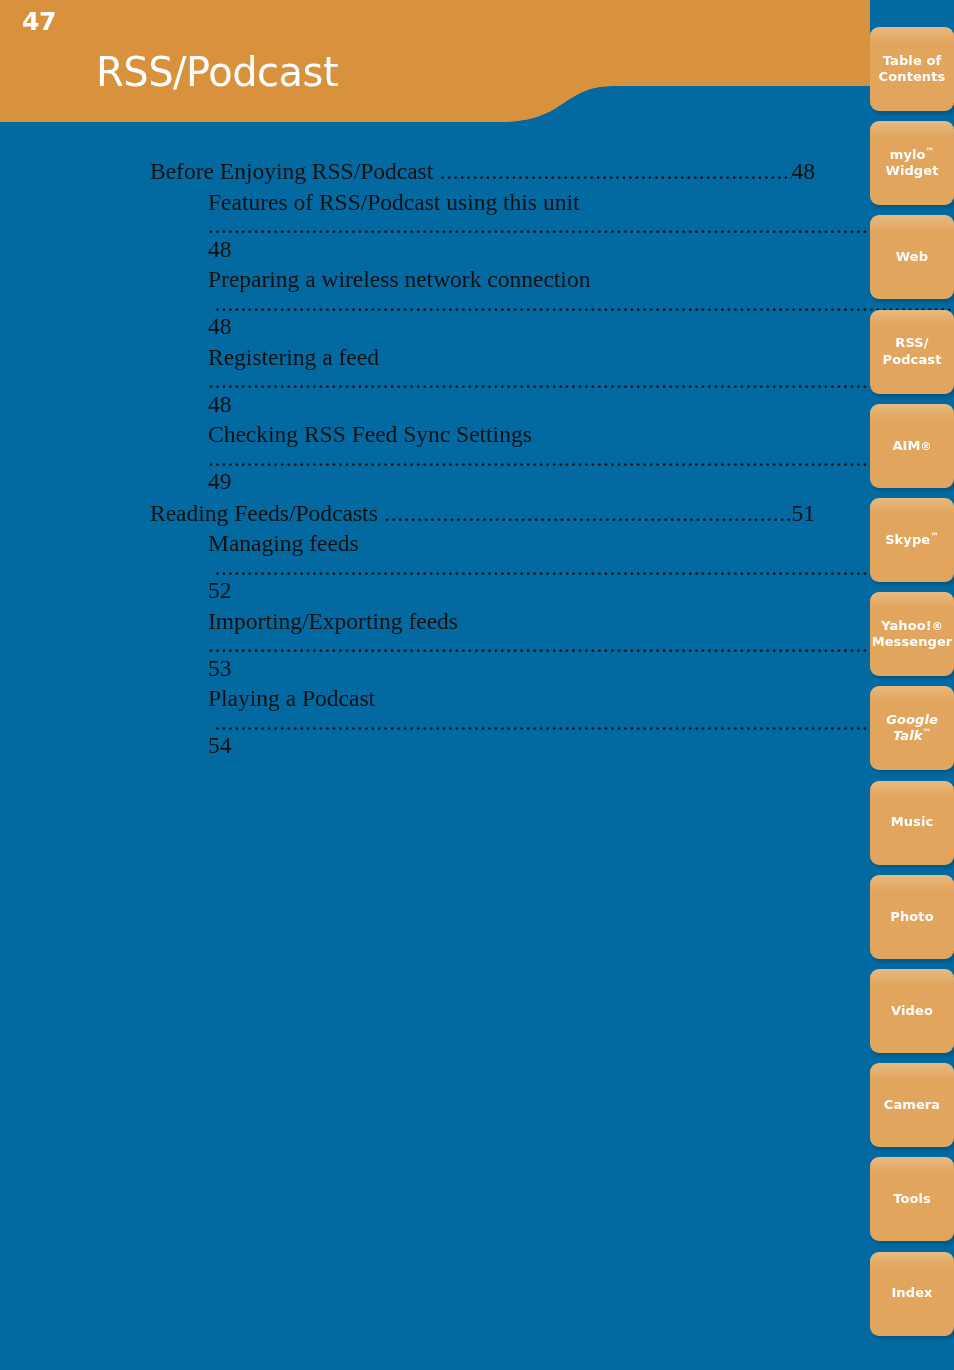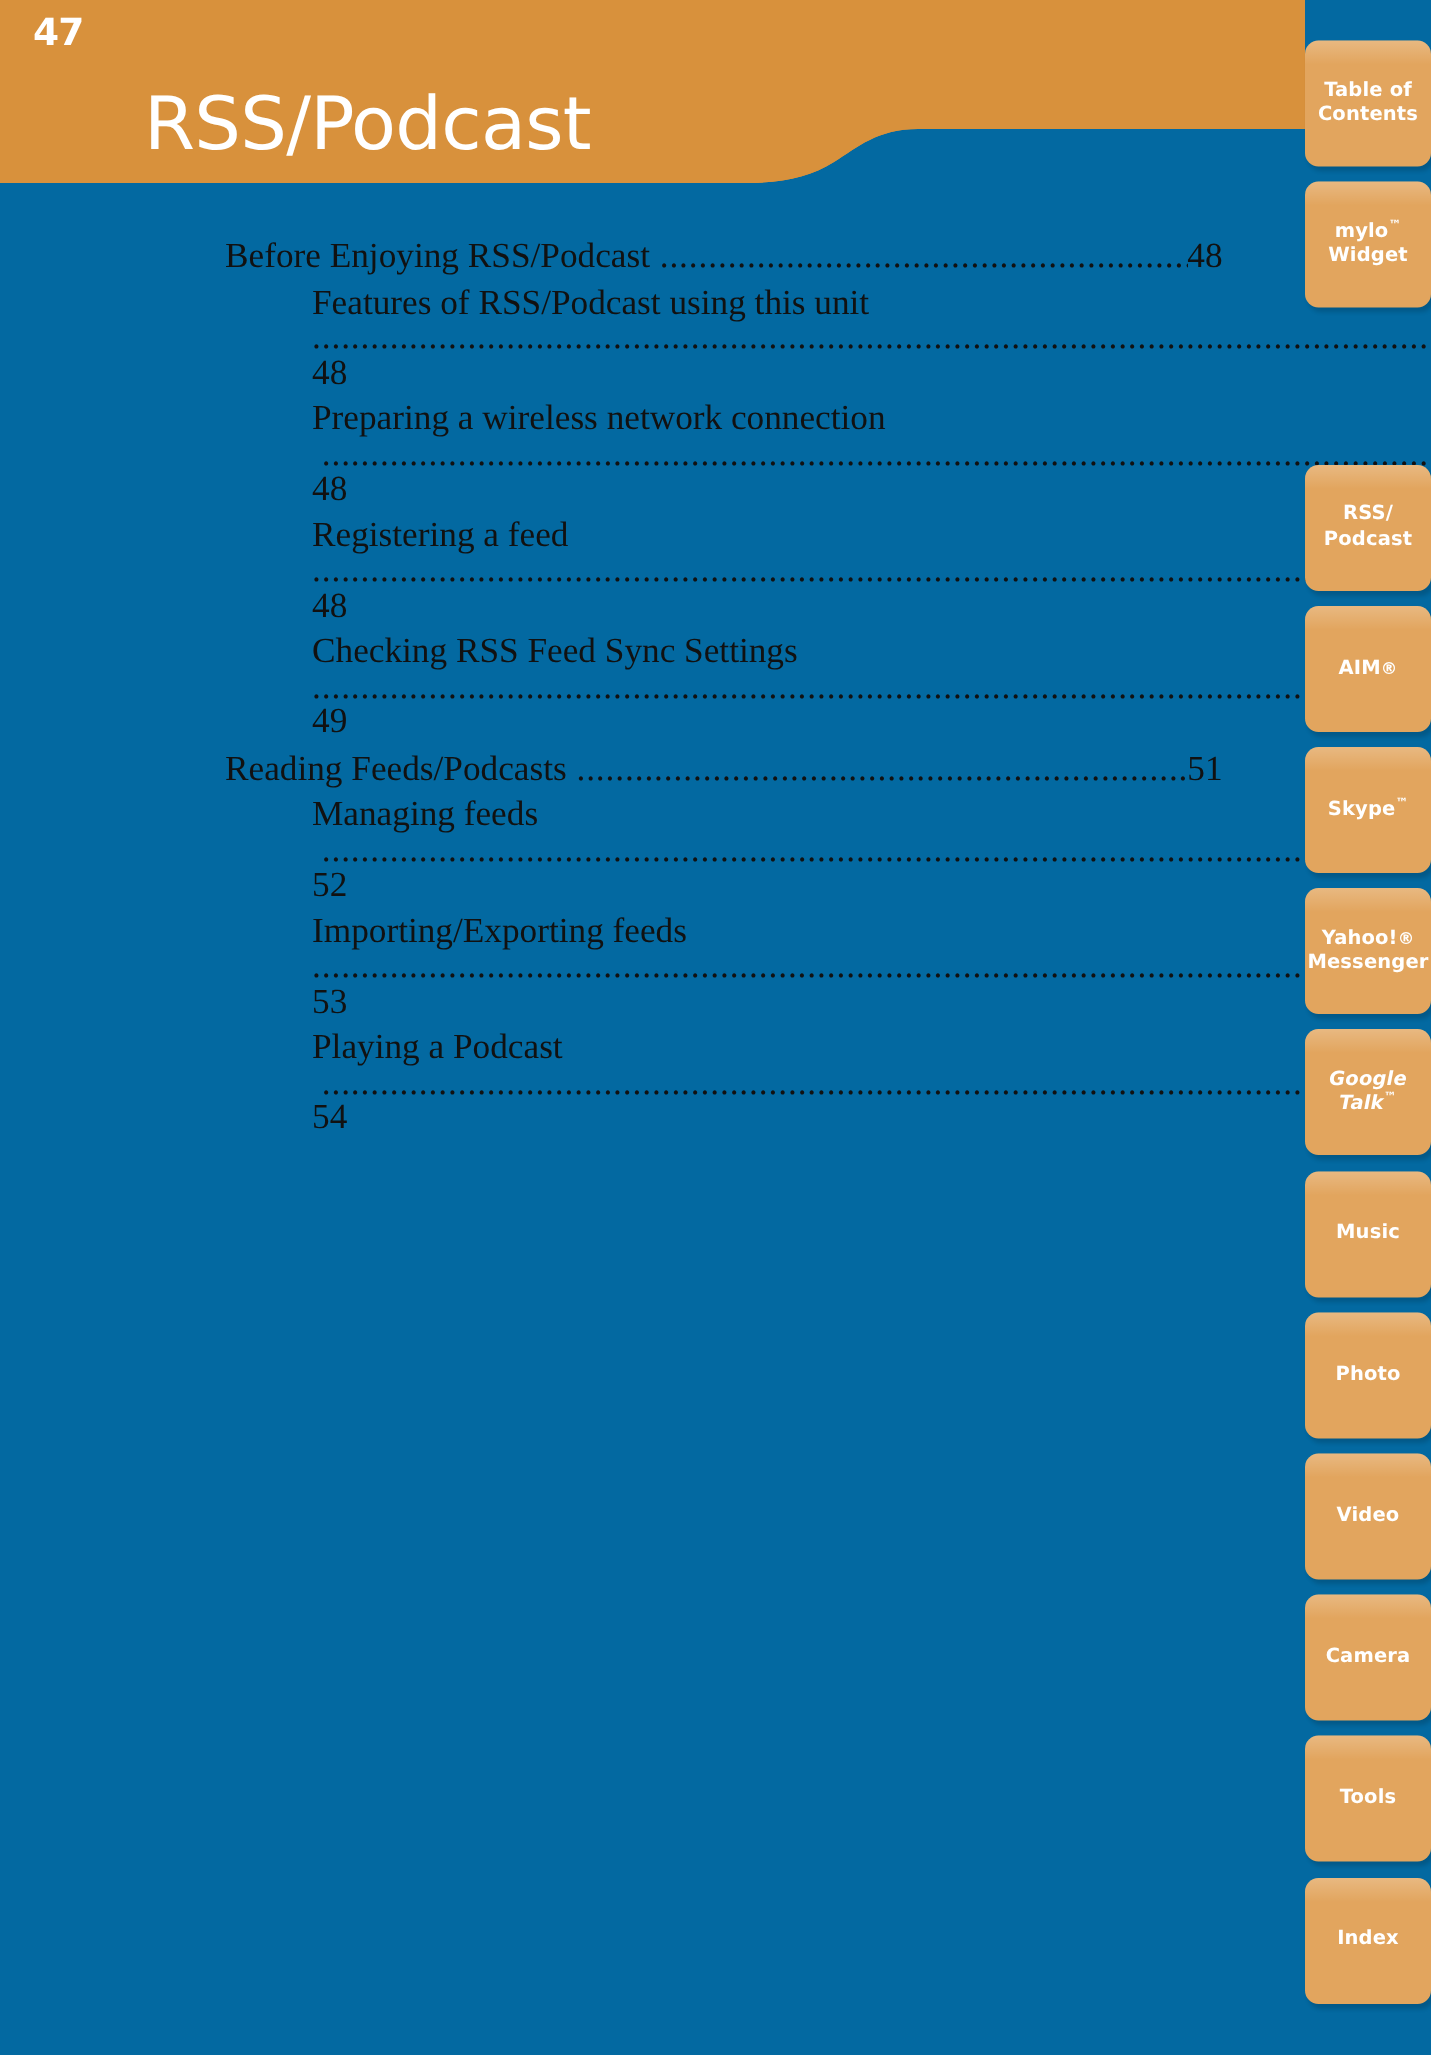--- a/index.html
+++ b/index.html
@@ -47,21 +47,21 @@
     color: #ffffff;
     letter-spacing: -0.5px;
     line-height: 1;
   }
   #page-title {
     position: absolute;
     top: 23px;
     left: 96px;
     font-family: "DejaVu Sans", sans-serif;
     font-weight: normal;
-    font-size: 49px;
+    font-size: 40px;
     color: #ffffff;
     letter-spacing: -0.5px;
     line-height: 1.12;
     white-space: nowrap;
   }
 
   
   #toc {
     position: absolute;
     top: 160px;
@@ -225,20 +225,23 @@
       </div>
     </div>
 
   <div id="tab-rail">
       <div class="tab" style="top: 27px; height: 84px;">
         <span class="tab-label">Table of<br>Contents</span>
       </div>
       <div class="tab" style="top: 121.2px; height: 84px;">
         <span class="tab-label">mylo<sup>™</sup><br>Widget</span>
       </div>
+      <div class="tab" style="top: 215.4px; height: 84px;">
+        <span class="tab-label">Web</span>
+      </div>
       <div class="tab" style="top: 309.6px; height: 84px;">
         <span class="tab-label">RSS/<br>Podcast</span>
       </div>
       <div class="tab" style="top: 403.8px; height: 84px;">
         <span class="tab-label">AIM<sup class="reg">®</sup></span>
       </div>
       <div class="tab" style="top: 498px; height: 84px;">
         <span class="tab-label">Skype<sup>™</sup></span>
       </div>
       <div class="tab" style="top: 592.2px; height: 84px;">

